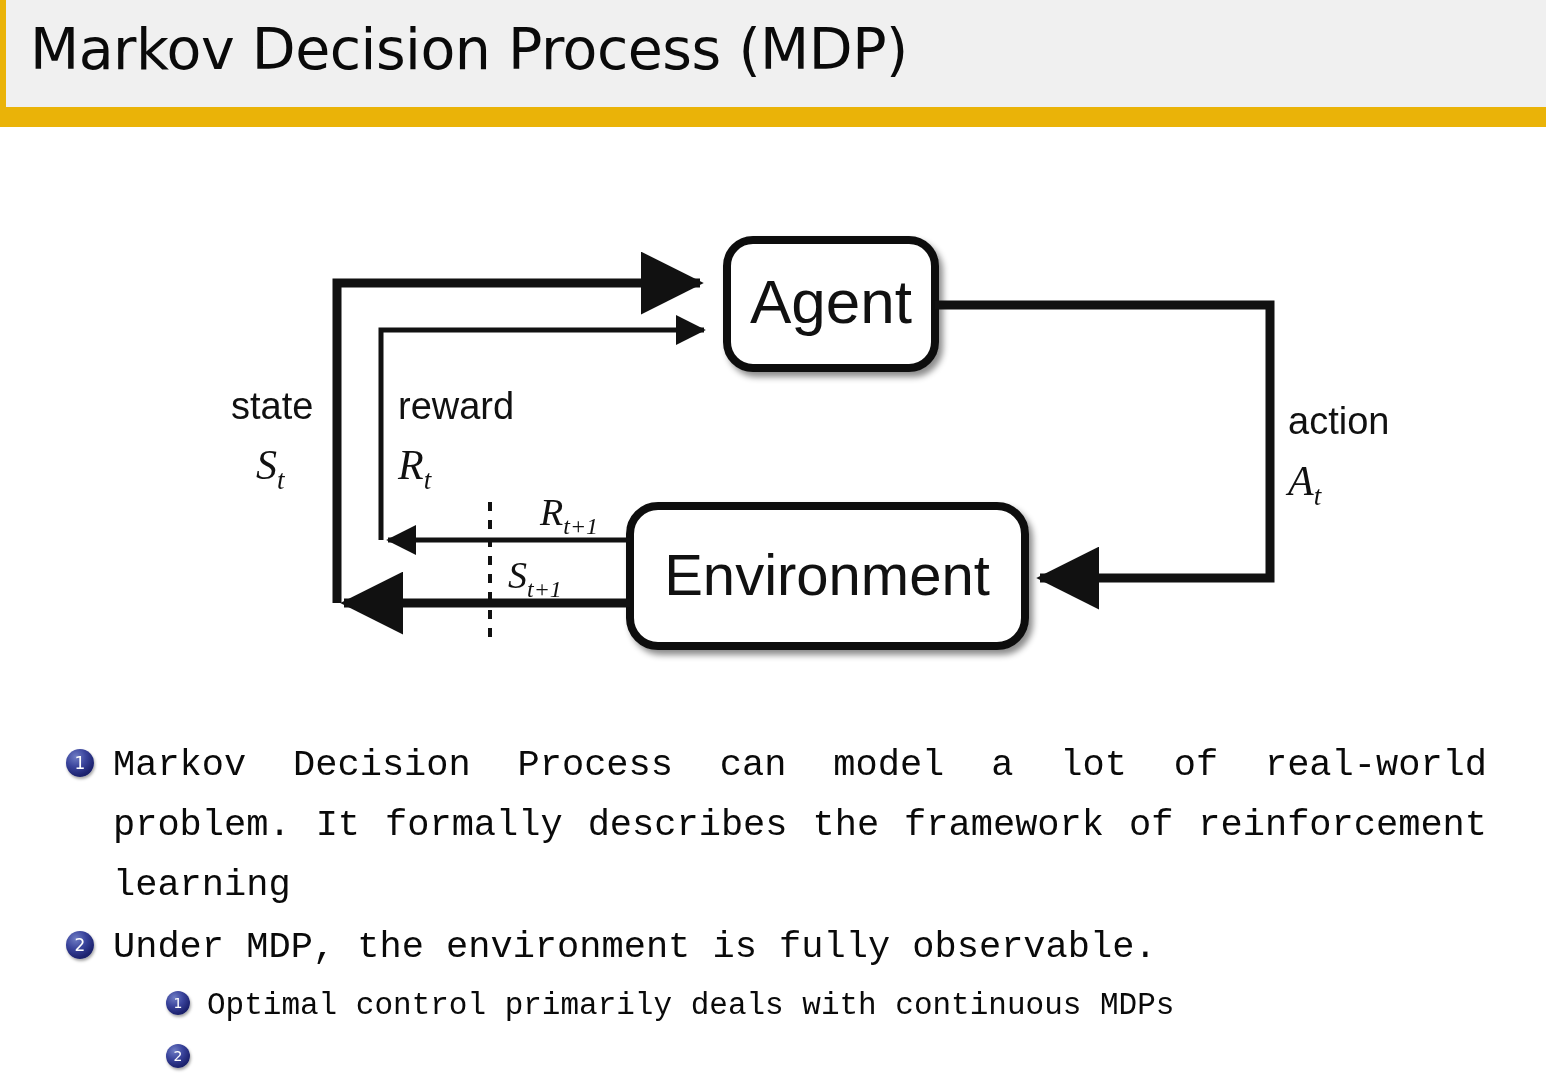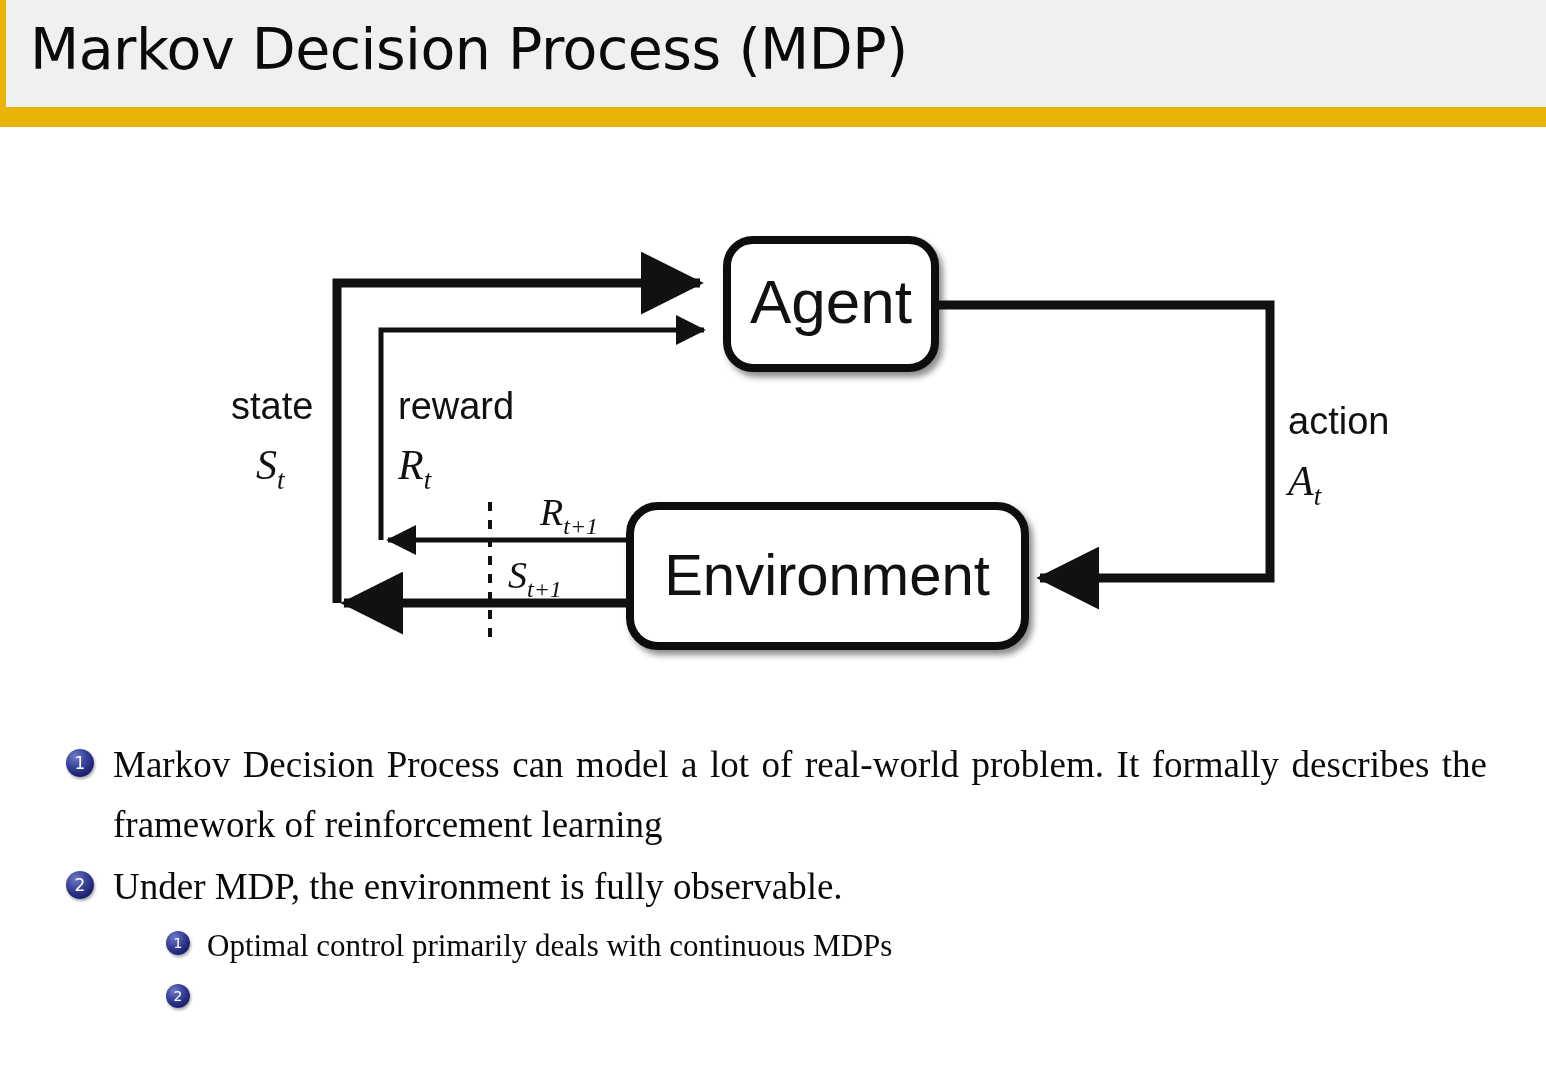--- a/index.html
+++ b/index.html
@@ -106,21 +106,21 @@
   }
   .bullet-row.level2 .marker {
     width: 24px;
     height: 24px;
     line-height: 24px;
     font-size: 14px;
     margin-top: 12px;
     margin-right: 17px;
   }
   .bullet-text {
-    font-family: Liberation Serif, serif;
+    font-family: Liberation Mono, monospace;
     color: #0a0a0a;
   }
   .bullet-row.level1 .bullet-text {
     font-size: 37px;
     line-height: 60px;
     width: 1374px;
     text-align: justify;
     text-align-last: left;
   }
   .bullet-row.level1 .bullet-text.nojustify {

